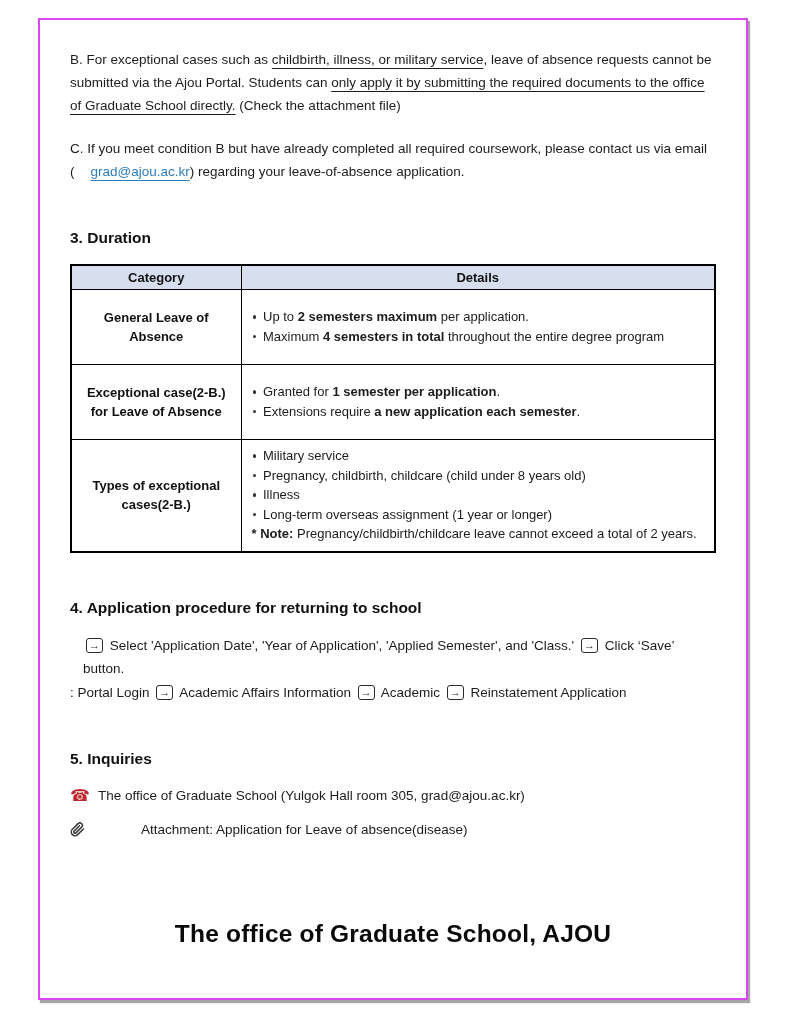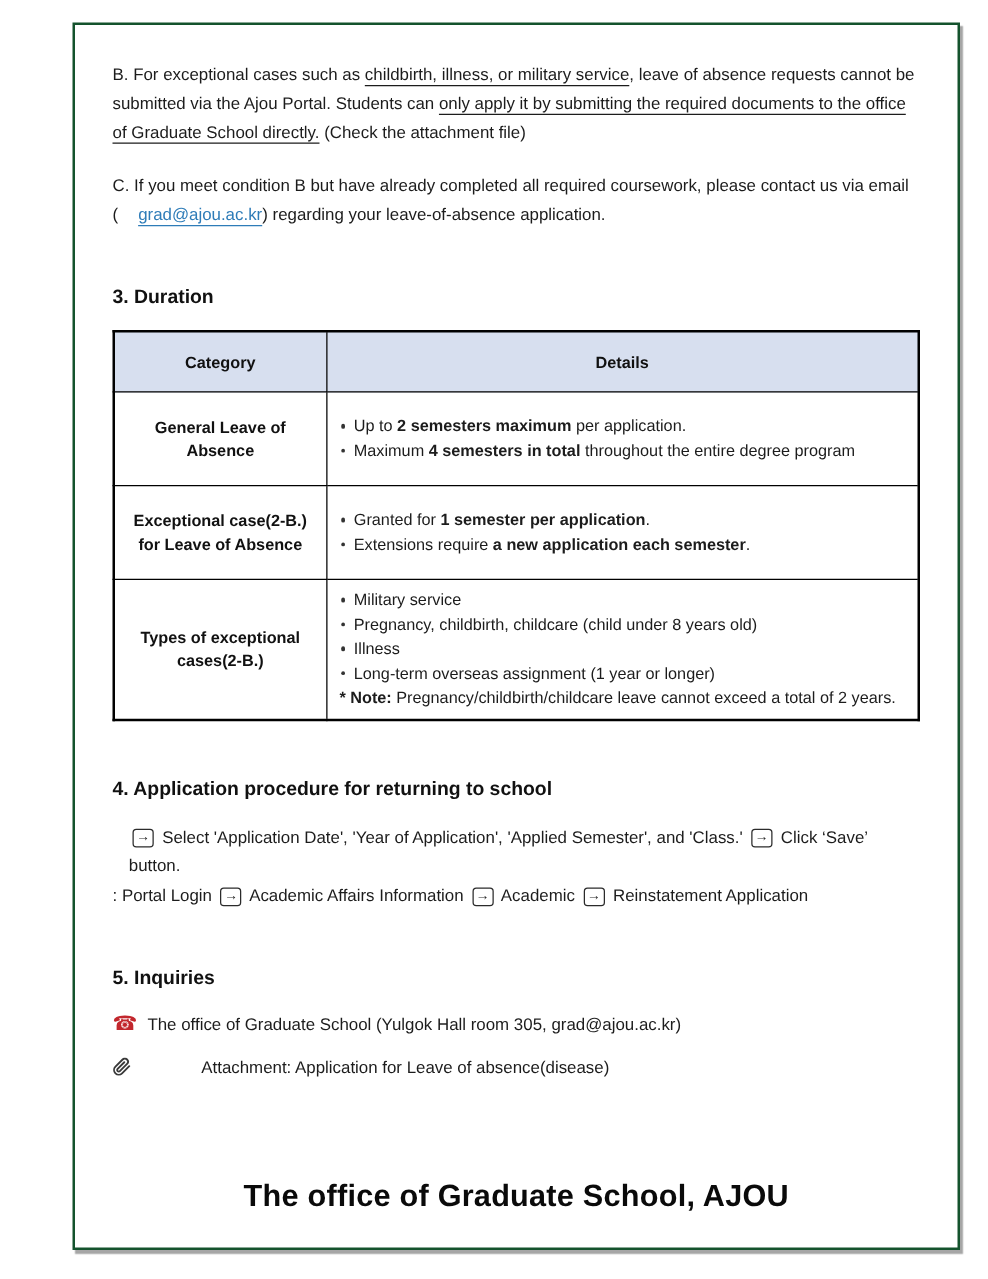--- a/index.html
+++ b/index.html
@@ -3,36 +3,35 @@
 <meta charset="utf-8">
 <style>
   html,body{margin:0;padding:0;}
   body{
     width:790px;height:1023px;background:#ffffff;position:relative;
     font-family:"Liberation Sans","DejaVu Sans",sans-serif;color:#1c1c1c;
     -webkit-font-smoothing:antialiased;
   }
   .page{
     position:absolute;left:38px;top:18px;width:710px;height:982px;
-    box-sizing:border-box;border:2px solid #14532d;background:#fff;
+    box-sizing:border-box;border:2px solid #d946ef;background:#fff;
     box-shadow:2px 3px 1px rgba(0,0,0,.35);
     padding:28px 30px;
-    margin-left:20px;
   }
   .body-par{font-size:13.5px;line-height:23px;margin:0 0 20px 0;}
   .ul{text-decoration:underline;text-underline-offset:3.5px;}
   a.link{color:#2e7cb8;text-decoration:underline;text-underline-offset:3.5px;cursor:pointer;padding-left:16px;}
   h3.sec{font-size:15.5px;font-weight:700;margin:46px 0 17px 0;color:#111;}
   h3.first{margin-top:46px;}
 
   table.dur{border-collapse:collapse;width:100%;border:2px solid #000;table-layout:fixed;}
   table.dur th,table.dur td{border:1px solid #000;}
   table.dur th{
     background:#d7dfef;font-size:13px;font-weight:700;text-align:center;
-    padding:16px 6px;color:#111;
+    padding:4px 6px;color:#111;
   }
   col.c-cat{width:170px;}
   td.cat{
     text-align:center;vertical-align:middle;font-weight:700;font-size:13px;
     line-height:19px;padding:18px 14px;color:#111;
   }
   td.det{padding:6px 8px 7px 8px;font-size:13px;line-height:19.5px;vertical-align:middle;}
   .li{display:flex;align-items:flex-start;}
   .dot{flex:none;width:3.5px;height:3.5px;border-radius:50%;background:#333;margin:8px 7px 0 3px;}
   .note-line{padding-left:2px;}

